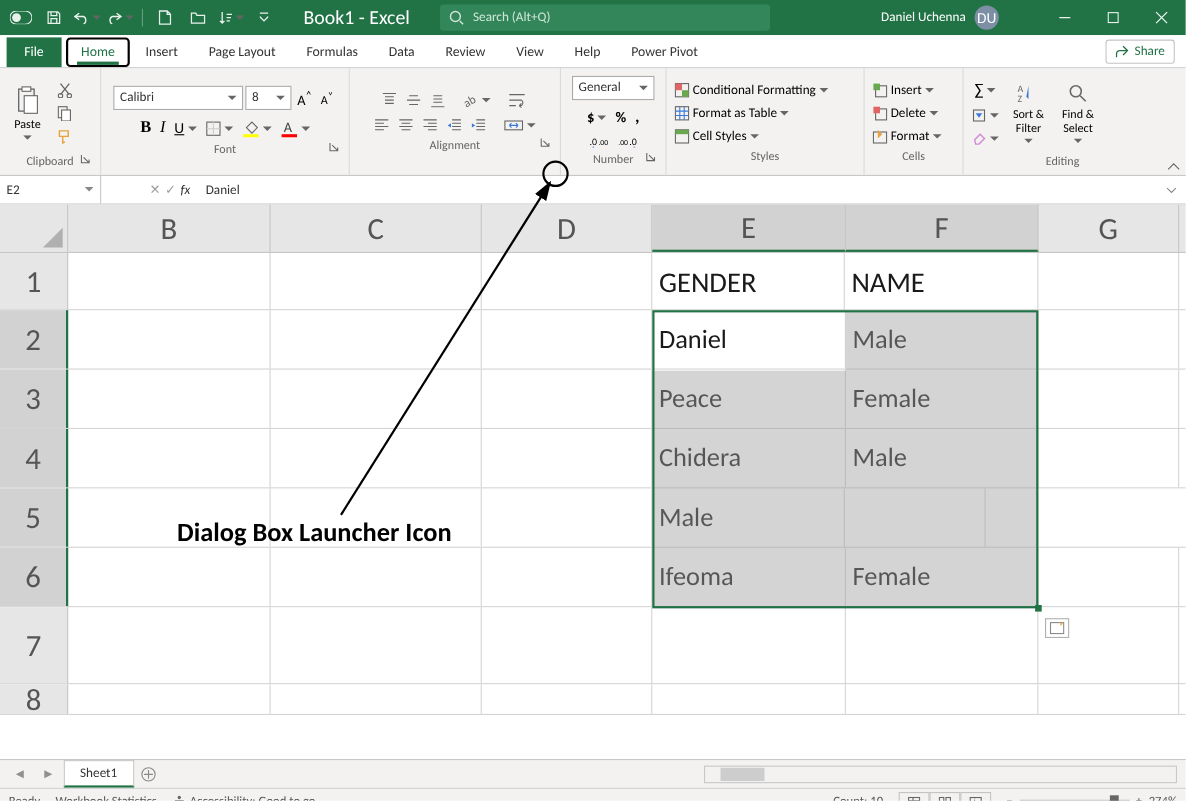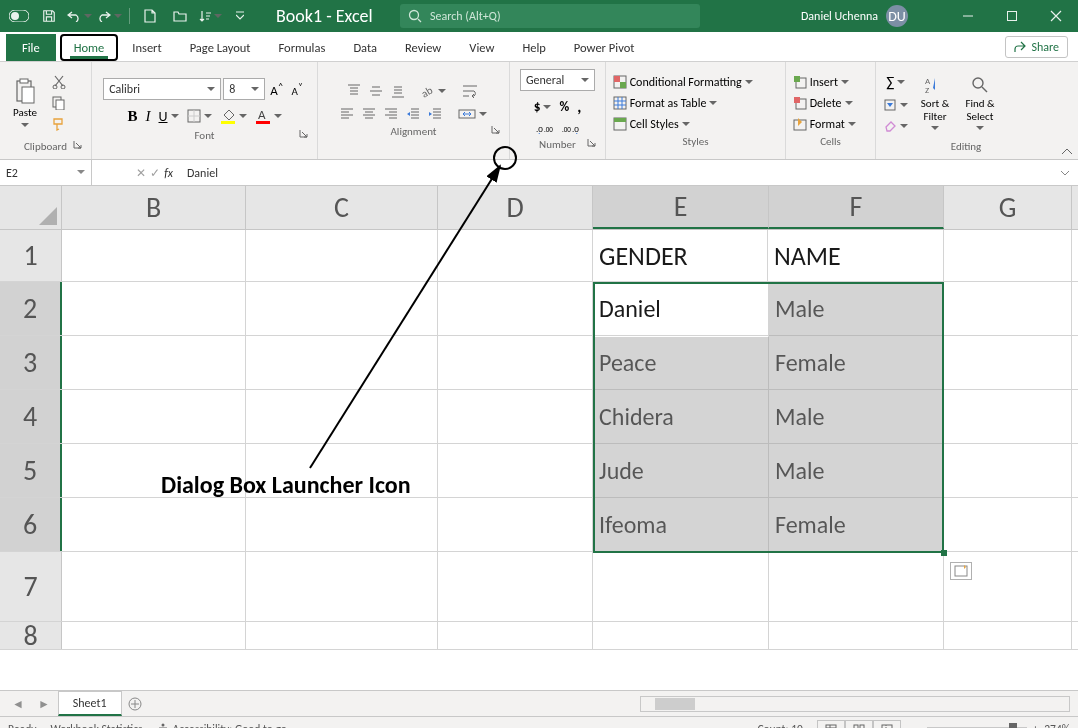--- a/index.html
+++ b/index.html
@@ -567,21 +567,20 @@
         <div class="cell D"></div>
       <div class="cell E">Chidera</div>
       <div class="cell F">Male</div>
       <div class="cell G"></div>
     </div>
     <div class="r rn">
       <div class="rh sel">5</div>
       <div class="cell B"></div>
         <div class="cell C"></div>
         <div class="cell D"></div>
-      <div class="cell E">Jude</div>
       <div class="cell F">Male</div>
       <div class="cell G"></div>
     </div>
     <div class="r rn">
       <div class="rh sel">6</div>
       <div class="cell B"></div>
         <div class="cell C"></div>
         <div class="cell D"></div>
       <div class="cell E">Ifeoma</div>
       <div class="cell F">Female</div>

